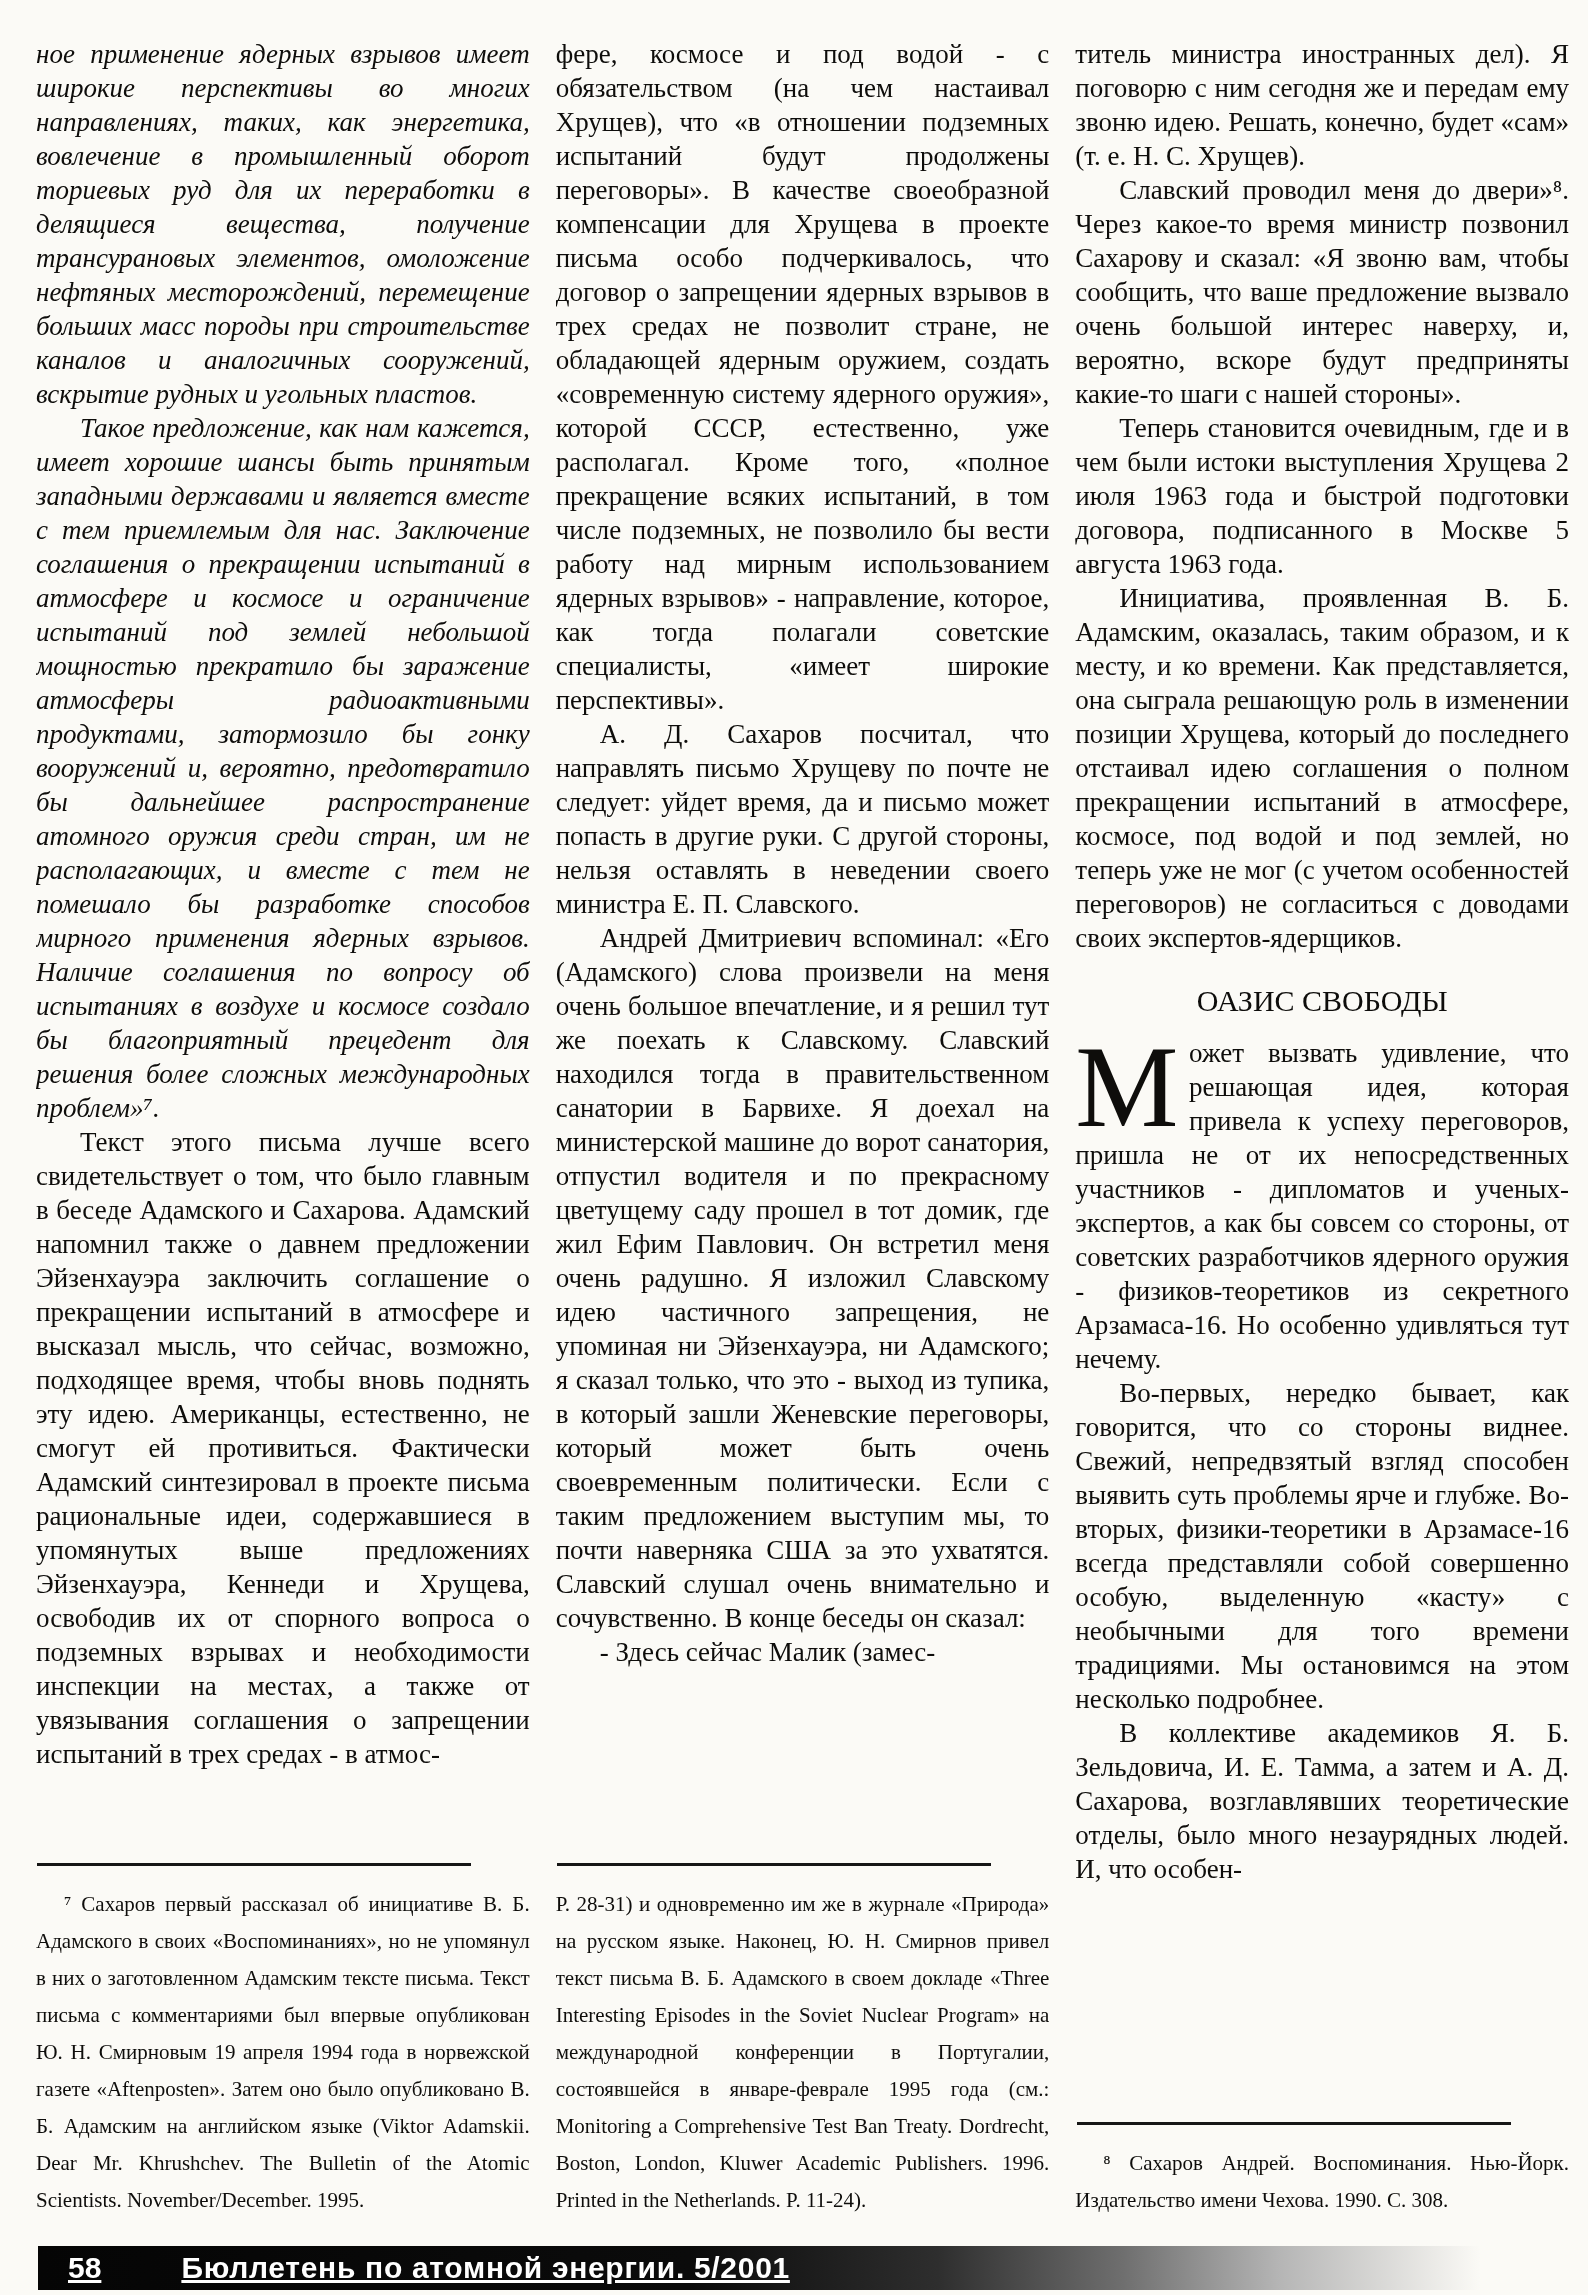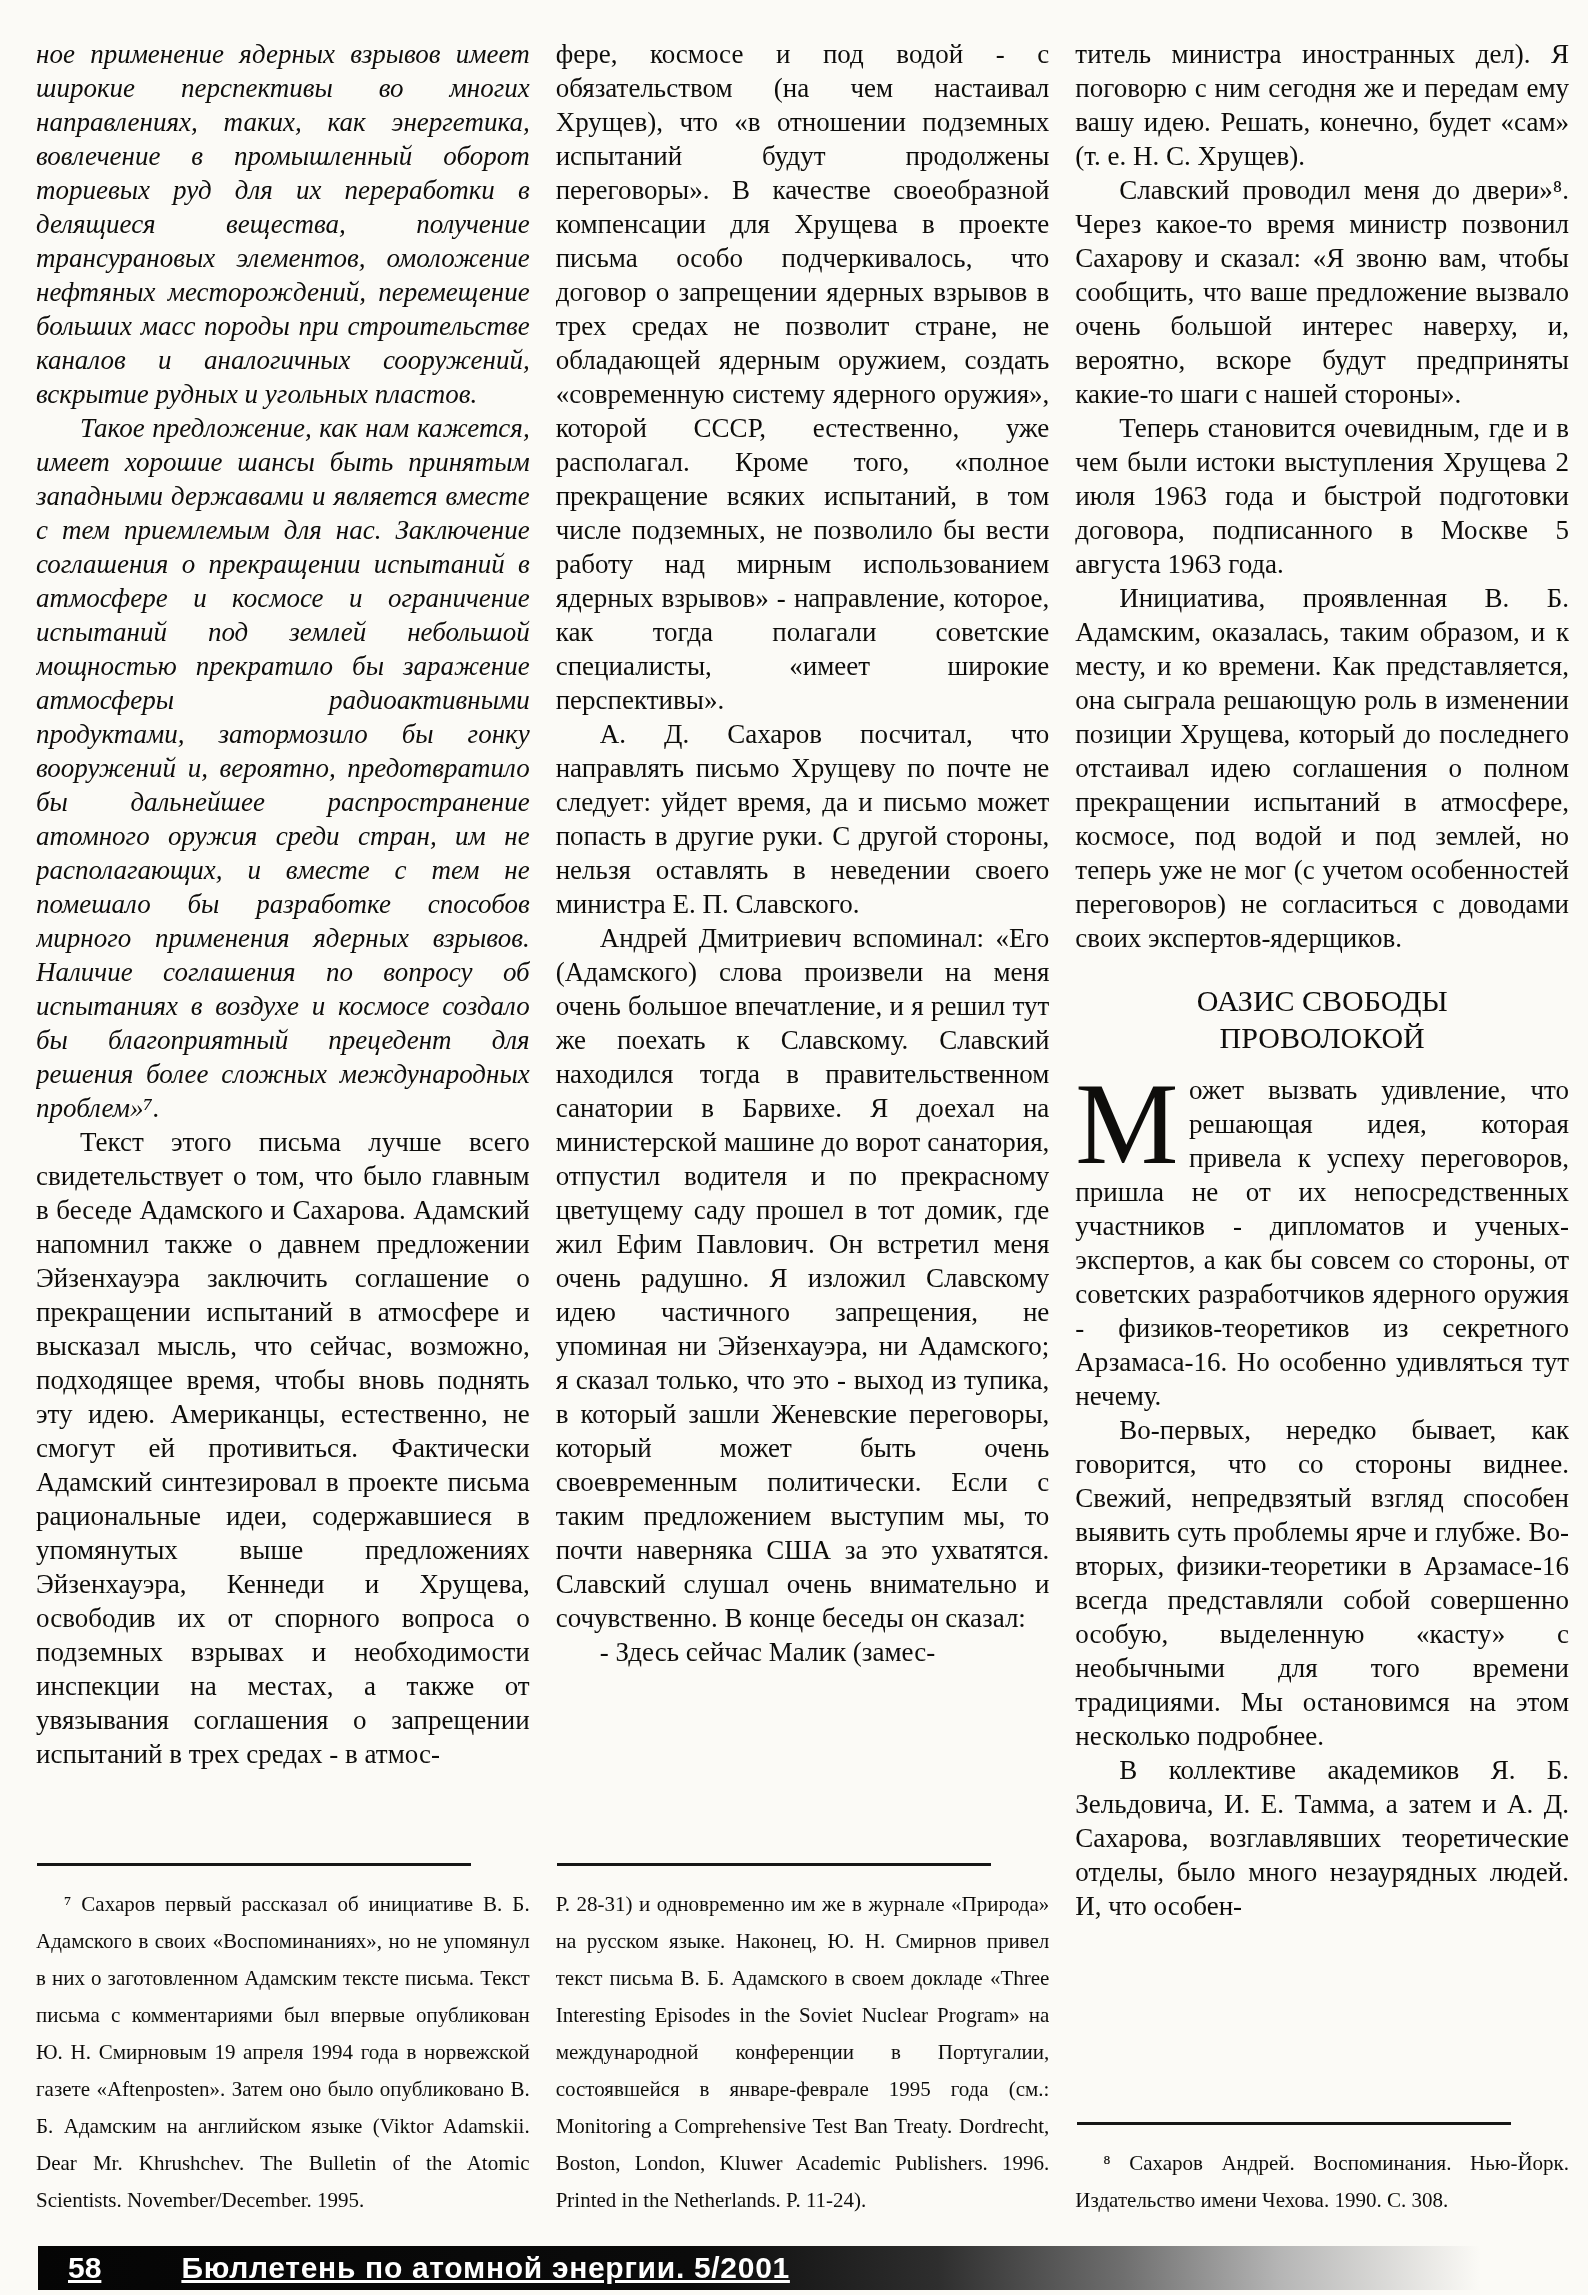--- a/index.html
+++ b/index.html
@@ -78,27 +78,26 @@
       <p class="ind">А. Д. Сахаров посчитал, что направлять письмо Хрущеву по почте не следует: уйдет время, да и письмо может попасть в другие руки. С другой стороны, нельзя оставлять в неведении своего министра Е. П. Славского.</p>
       <p class="ind">Андрей Дмитриевич вспоминал: «Его (Адамского) слова произвели на меня очень большое впечатление, и я решил тут же поехать к Славскому. Славский находился тогда в правительственном санатории в Барвихе. Я доехал на министерской машине до ворот санатория, отпустил водителя и по прекрасному цветущему саду прошел в тот домик, где жил Ефим Павлович. Он встретил меня очень радушно. Я изложил Славскому идею частичного запрещения, не упоминая ни Эйзенхауэра, ни Адамского; я сказал только, что это - выход из тупика, в который зашли Женевские переговоры, который может быть очень своевременным политически. Если с таким предложением выступим мы, то почти наверняка США за это ухватятся. Славский слушал очень внимательно и сочувственно. В конце беседы он сказал:</p>
       <p class="ind">- Здесь сейчас Малик (замес-</p>
       <div class="footnote">
         <div class="fn-rule"></div>
         <p class="fn-noind">Р. 28-31) и одновременно им же в журнале «Природа» на русском языке. Наконец, Ю. Н. Смирнов привел текст письма В. Б. Адамского в своем докладе «Three Interesting Episodes in the Soviet Nuclear Program» на международной конференции в Португалии, состоявшейся в январе-феврале 1995 года (см.: Monitoring a Comprehensive Test Ban Treaty. Dordrecht, Boston, London, Kluwer Academic Publishers. 1996. Printed in the Netherlands. P. 11-24).</p>
       </div>
     </div>
 
     <div class="col">
-      <p>титель министра иностранных дел). Я поговорю с ним сегодня же и передам ему вашу идею. Решать, конечно, будет «сам» (т. е. Н. С. Хрущев).</p>
+      <p>титель министра иностранных дел). Я поговорю с ним сегодня же и передам ему звоню идею. Решать, конечно, будет «сам» (т. е. Н. С. Хрущев).</p>
       <p class="ind">Славский проводил меня до двери»⁸. Через какое-то время министр позвонил Сахарову и сказал: «Я звоню вам, чтобы сообщить, что ваше предложение вызвало очень большой интерес наверху, и, вероятно, вскоре будут предприняты какие-то шаги с нашей стороны».</p>
       <p class="ind">Теперь становится очевидным, где и в чем были истоки выступления Хрущева 2 июля 1963 года и быстрой подготовки договора, подписанного в Москве 5 августа 1963 года.</p>
       <p class="ind">Инициатива, проявленная В. Б. Адамским, оказалась, таким образом, и к месту, и ко времени. Как представляется, она сыграла решающую роль в изменении позиции Хрущева, который до последнего отстаивал идею соглашения о полном прекращении испытаний в атмосфере, космосе, под водой и под землей, но теперь уже не мог (с учетом особенностей переговоров) не согласиться с доводами своих экспертов-ядерщиков.</p>
       <h2 class="heading">
         <span>ОАЗИС СВОБОДЫ</span>
-        <span>ПРОВОЛОКОЙ</span>
       </h2>
       <p>
         <span class="dropcap">М</span><span>ожет вызвать удивление, что решающая идея, которая привела к успеху переговоров, пришла не от их непосредственных участников - дипломатов и ученых-экспертов, а как бы совсем со стороны, от советских разработчиков ядерного оружия - физиков-теоретиков из секретного Арзамаса-16. Но особенно удивляться тут нечему.</span>
       </p>
       <p class="ind">Во-первых, нередко бывает, как говорится, что со стороны виднее. Свежий, непредвзятый взгляд способен выявить суть проблемы ярче и глубже. Во-вторых, физики-теоретики в Арзамасе-16 всегда представляли собой совершенно особую, выделенную «касту» с необычными для того времени традициями. Мы остановимся на этом несколько подробнее.</p>
       <p class="ind">В коллективе академиков Я. Б. Зельдовича, И. Е. Тамма, а затем и А. Д. Сахарова, возглавлявших теоретические отделы, было много незаурядных людей. И, что особен-</p>
       <div class="footnote">
         <div class="fn-rule"></div>
         <p class="fn-ind">⁸ Сахаров Андрей. Воспоминания. Нью-Йорк. Издательство имени Чехова. 1990. С. 308.</p>
       </div>

